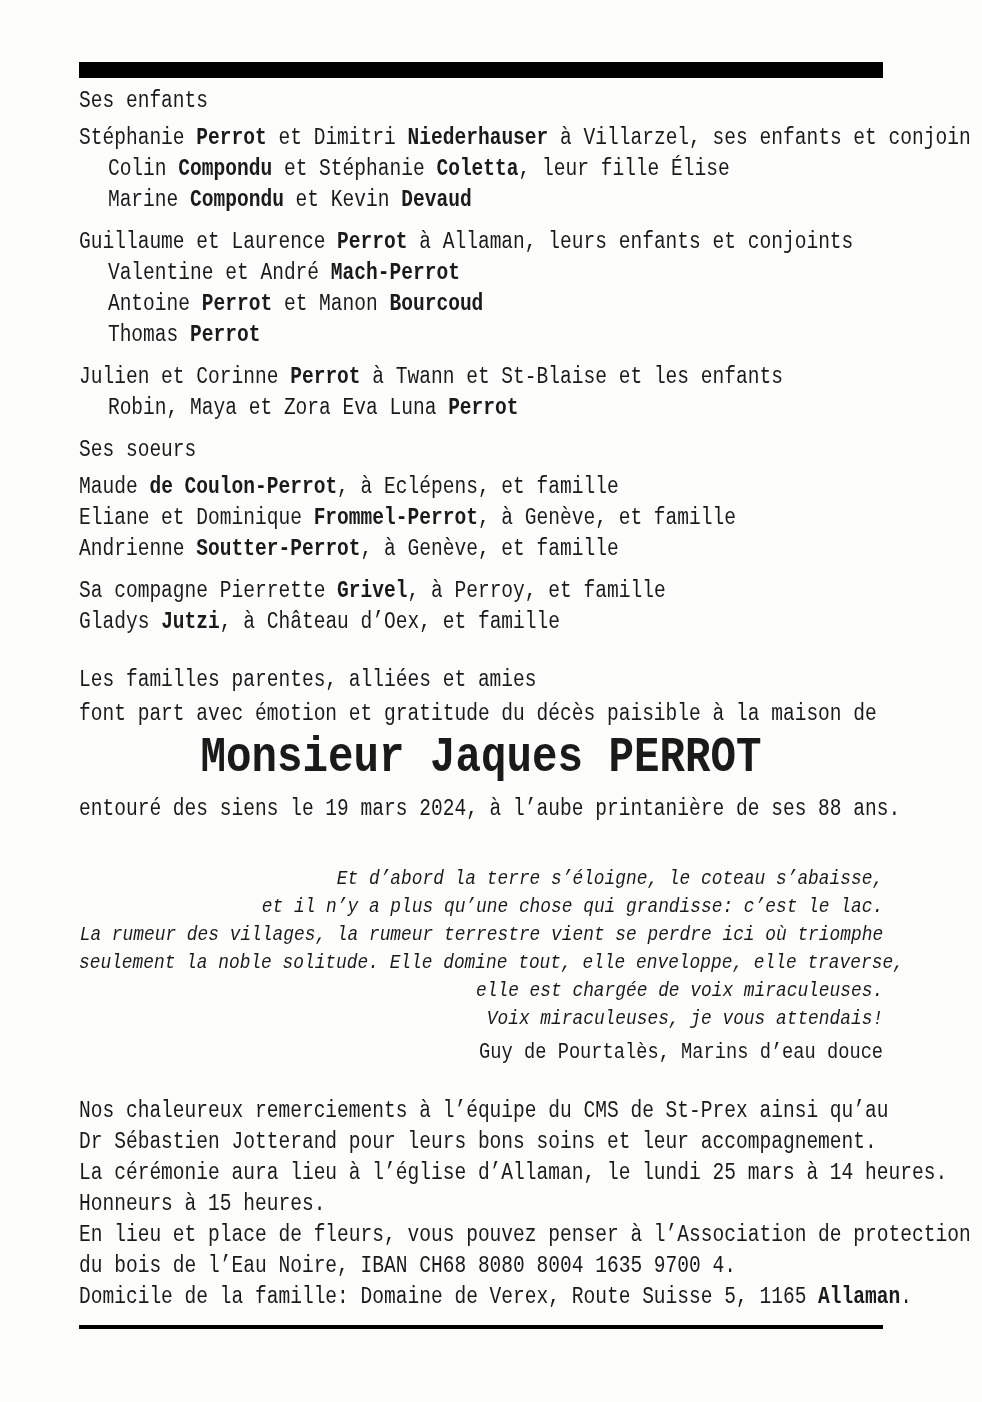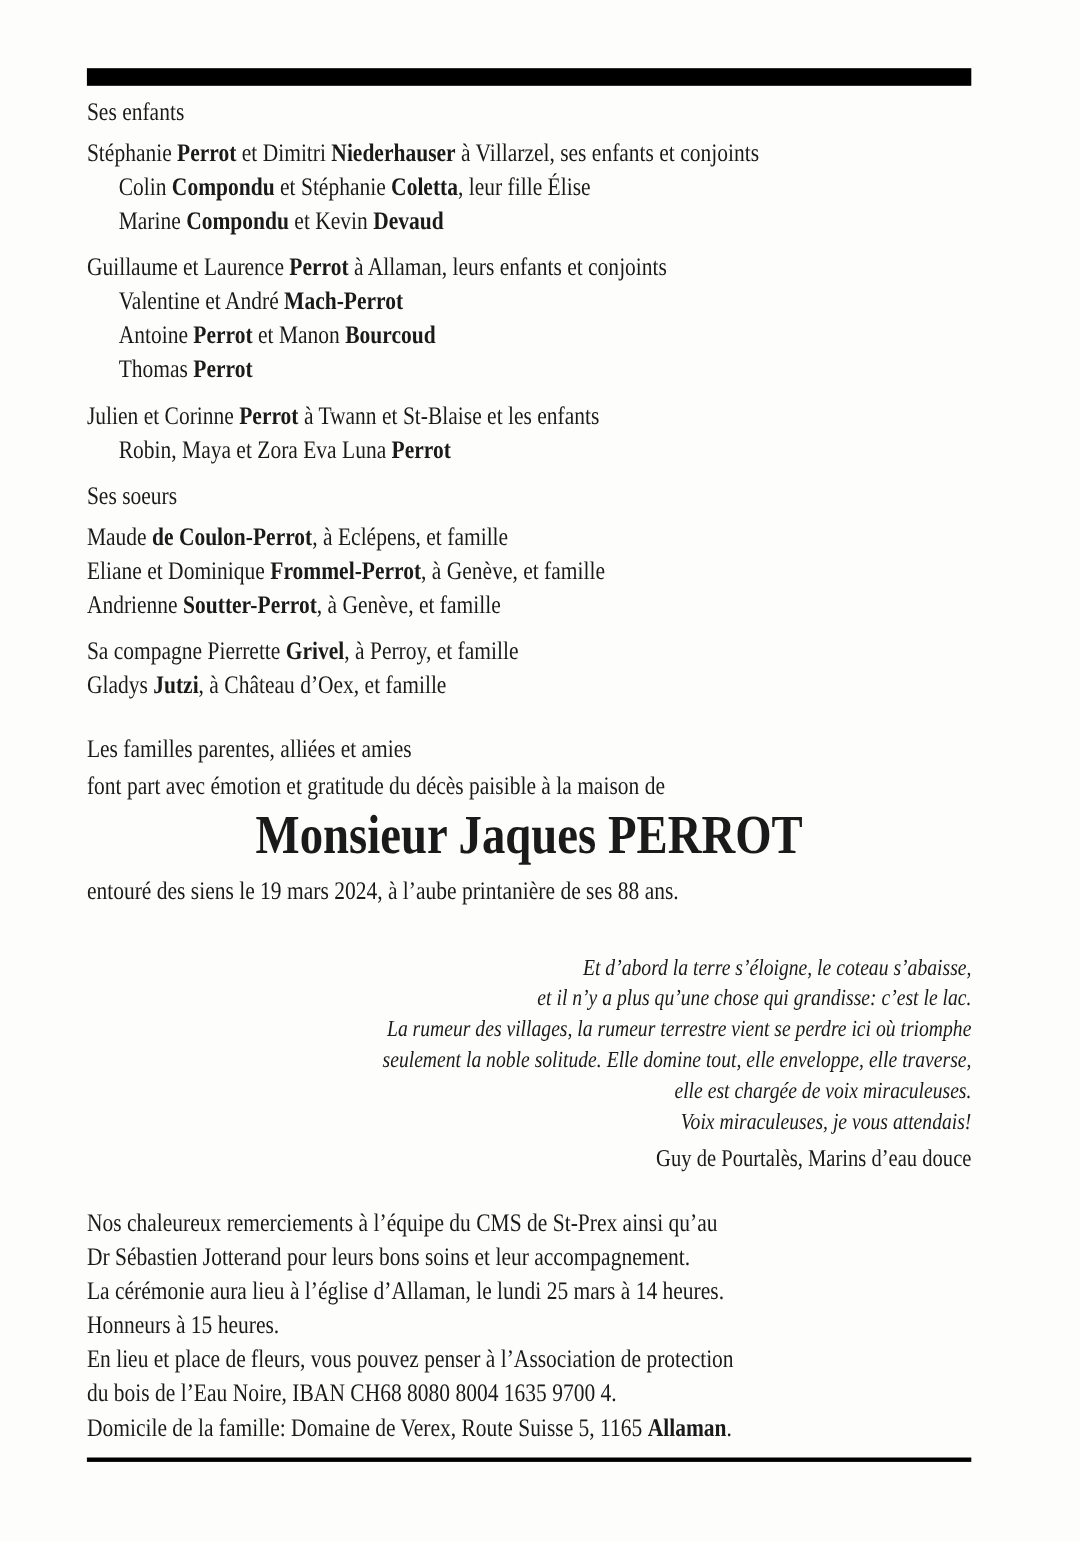--- a/index.html
+++ b/index.html
@@ -3,21 +3,21 @@
 <meta charset="utf-8">
 <style>
   :root{
     --paper:#fdfdfc;
     --ink:#1a1a1a;
     --rule:#000000;
   }
   html,body{margin:0;padding:0;background:var(--paper);}
   .sheet{
     position:relative;width:970px;height:1402px;background:var(--paper);overflow:hidden;
-    font-family:Liberation Serif, serif;color:var(--ink);
+    font-family:Liberation Mono, monospace;color:var(--ink);
   }
   .rule{position:absolute;left:79px;width:804px;background:var(--rule);}
   .rule-top{top:62px;height:16px;}
   .rule-bottom{top:1325px;height:4px;}
   .content{
     position:absolute;left:79px;top:78px;width:946px;padding-top:8px;
     transform:scaleX(0.85);transform-origin:top left;
     font-size:23px;line-height:31px;
   }
   .block{margin:0;}

